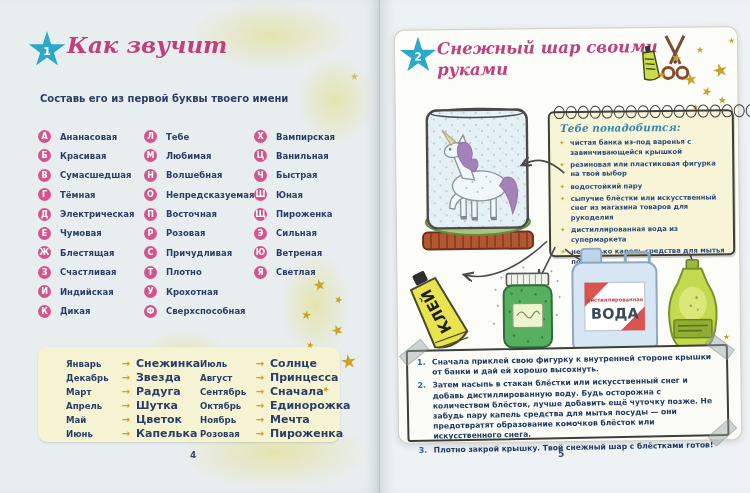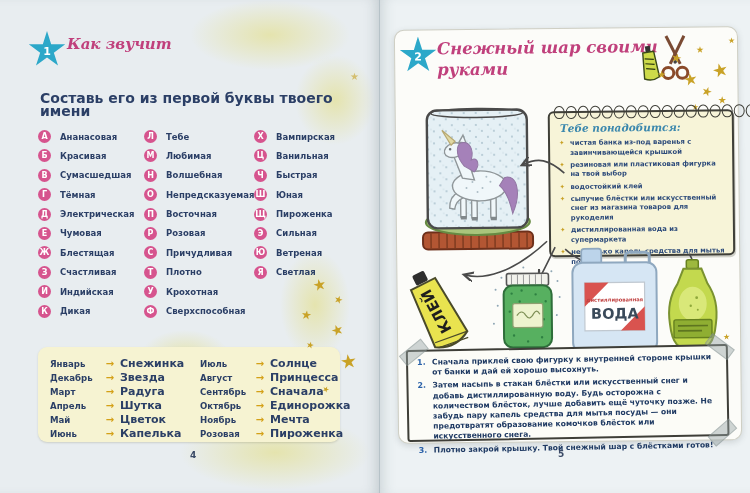--- a/index.html
+++ b/index.html
@@ -16,35 +16,35 @@
   .gstar{position:absolute;color:#c9a227;line-height:1;pointer-events:none;}
 
   
   .badge{position:absolute;width:38px;height:38px;}
   .badge .shape{position:absolute;inset:0;background:#2ca8c9;
     clip-path:polygon(50% 0%,61% 35%,98% 35%,68% 57%,79% 91%,50% 70%,21% 91%,32% 57%,2% 35%,39% 35%);}
   .badge .num{position:absolute;inset:0;display:flex;align-items:center;justify-content:center;
     color:#fff;font-size:11px;font-weight:bold;padding-top:3px;}
 
   .title{position:absolute;color:#c0407c;font-family:"DejaVu Serif",serif;
-    font-style:italic;font-weight:bold;font-size:15px;line-height:21px;}
-  .subtitle{position:absolute;color:#2b3f66;font-size:14px;font-weight:bold;line-height:13px;}
+    font-style:italic;font-weight:bold;font-size:23px;line-height:21px;}
+  .subtitle{position:absolute;color:#2b3f66;font-size:10px;font-weight:bold;line-height:13px;}
 
   
   .lcol{position:absolute;display:flex;flex-direction:column;gap:6.4px;}
   .lrow{display:flex;align-items:center;gap:9px;height:13px;}
   .lc{width:13px;height:13px;border-radius:50%;background:#d6548e;color:#fff;
     font-size:8px;font-weight:bold;display:flex;align-items:center;justify-content:center;flex:0 0 13px;}
   .lw{font-size:8.5px;font-weight:bold;color:#2b3f66;white-space:nowrap;}
 
   
   .monthbox{position:absolute;left:38px;top:347px;width:302px;height:95px;background:#f6f3d2;
     border-radius:9px;box-shadow:0 1px 2px rgba(120,120,90,.25);}
   .mcol{position:absolute;top:11px;display:flex;flex-direction:column;gap:2.2px;}
-  .mcol.a{left:12px;}
+  .mcol.a{left:28px;}
   .mcol.b{left:162px;}
   .mrow{display:flex;align-items:center;height:11.8px;}
   .mname{width:50px;font-size:8.6px;font-weight:bold;color:#2b3f66;}
   .marrow{width:20px;color:#d4a017;font-weight:bold;font-size:10px;text-align:center;}
   .mword{font-size:11px;font-weight:bold;color:#2b3f66;white-space:nowrap;}
 
   .pagenum{position:absolute;font-size:9px;font-weight:bold;color:#3a4a66;}
 
   
   .card{position:absolute;left:16px;top:28px;width:342px;height:412px;background:#fcfcf9;
@@ -412,21 +412,21 @@
         <div class="nitem">
             <span class="nbullet">✦</span>
             <span class="ntext">чистая банка из-под варенья с завинчивающейся крышкой</span>
           </div>
             <div class="nitem">
             <span class="nbullet">✦</span>
             <span class="ntext">резиновая или пластиковая фигурка на твой выбор</span>
           </div>
             <div class="nitem">
             <span class="nbullet">✦</span>
-            <span class="ntext">водостойкий клей</span>
+            <span class="ntext">водостойкий пару</span>
           </div>
             <div class="nitem">
             <span class="nbullet">✦</span>
             <span class="ntext">сыпучие блёстки или искусственный снег из магазина товаров для рукоделия</span>
           </div>
             <div class="nitem">
             <span class="nbullet">✦</span>
             <span class="ntext">дистиллированная вода из супермаркета</span>
           </div>
             <div class="nitem">

